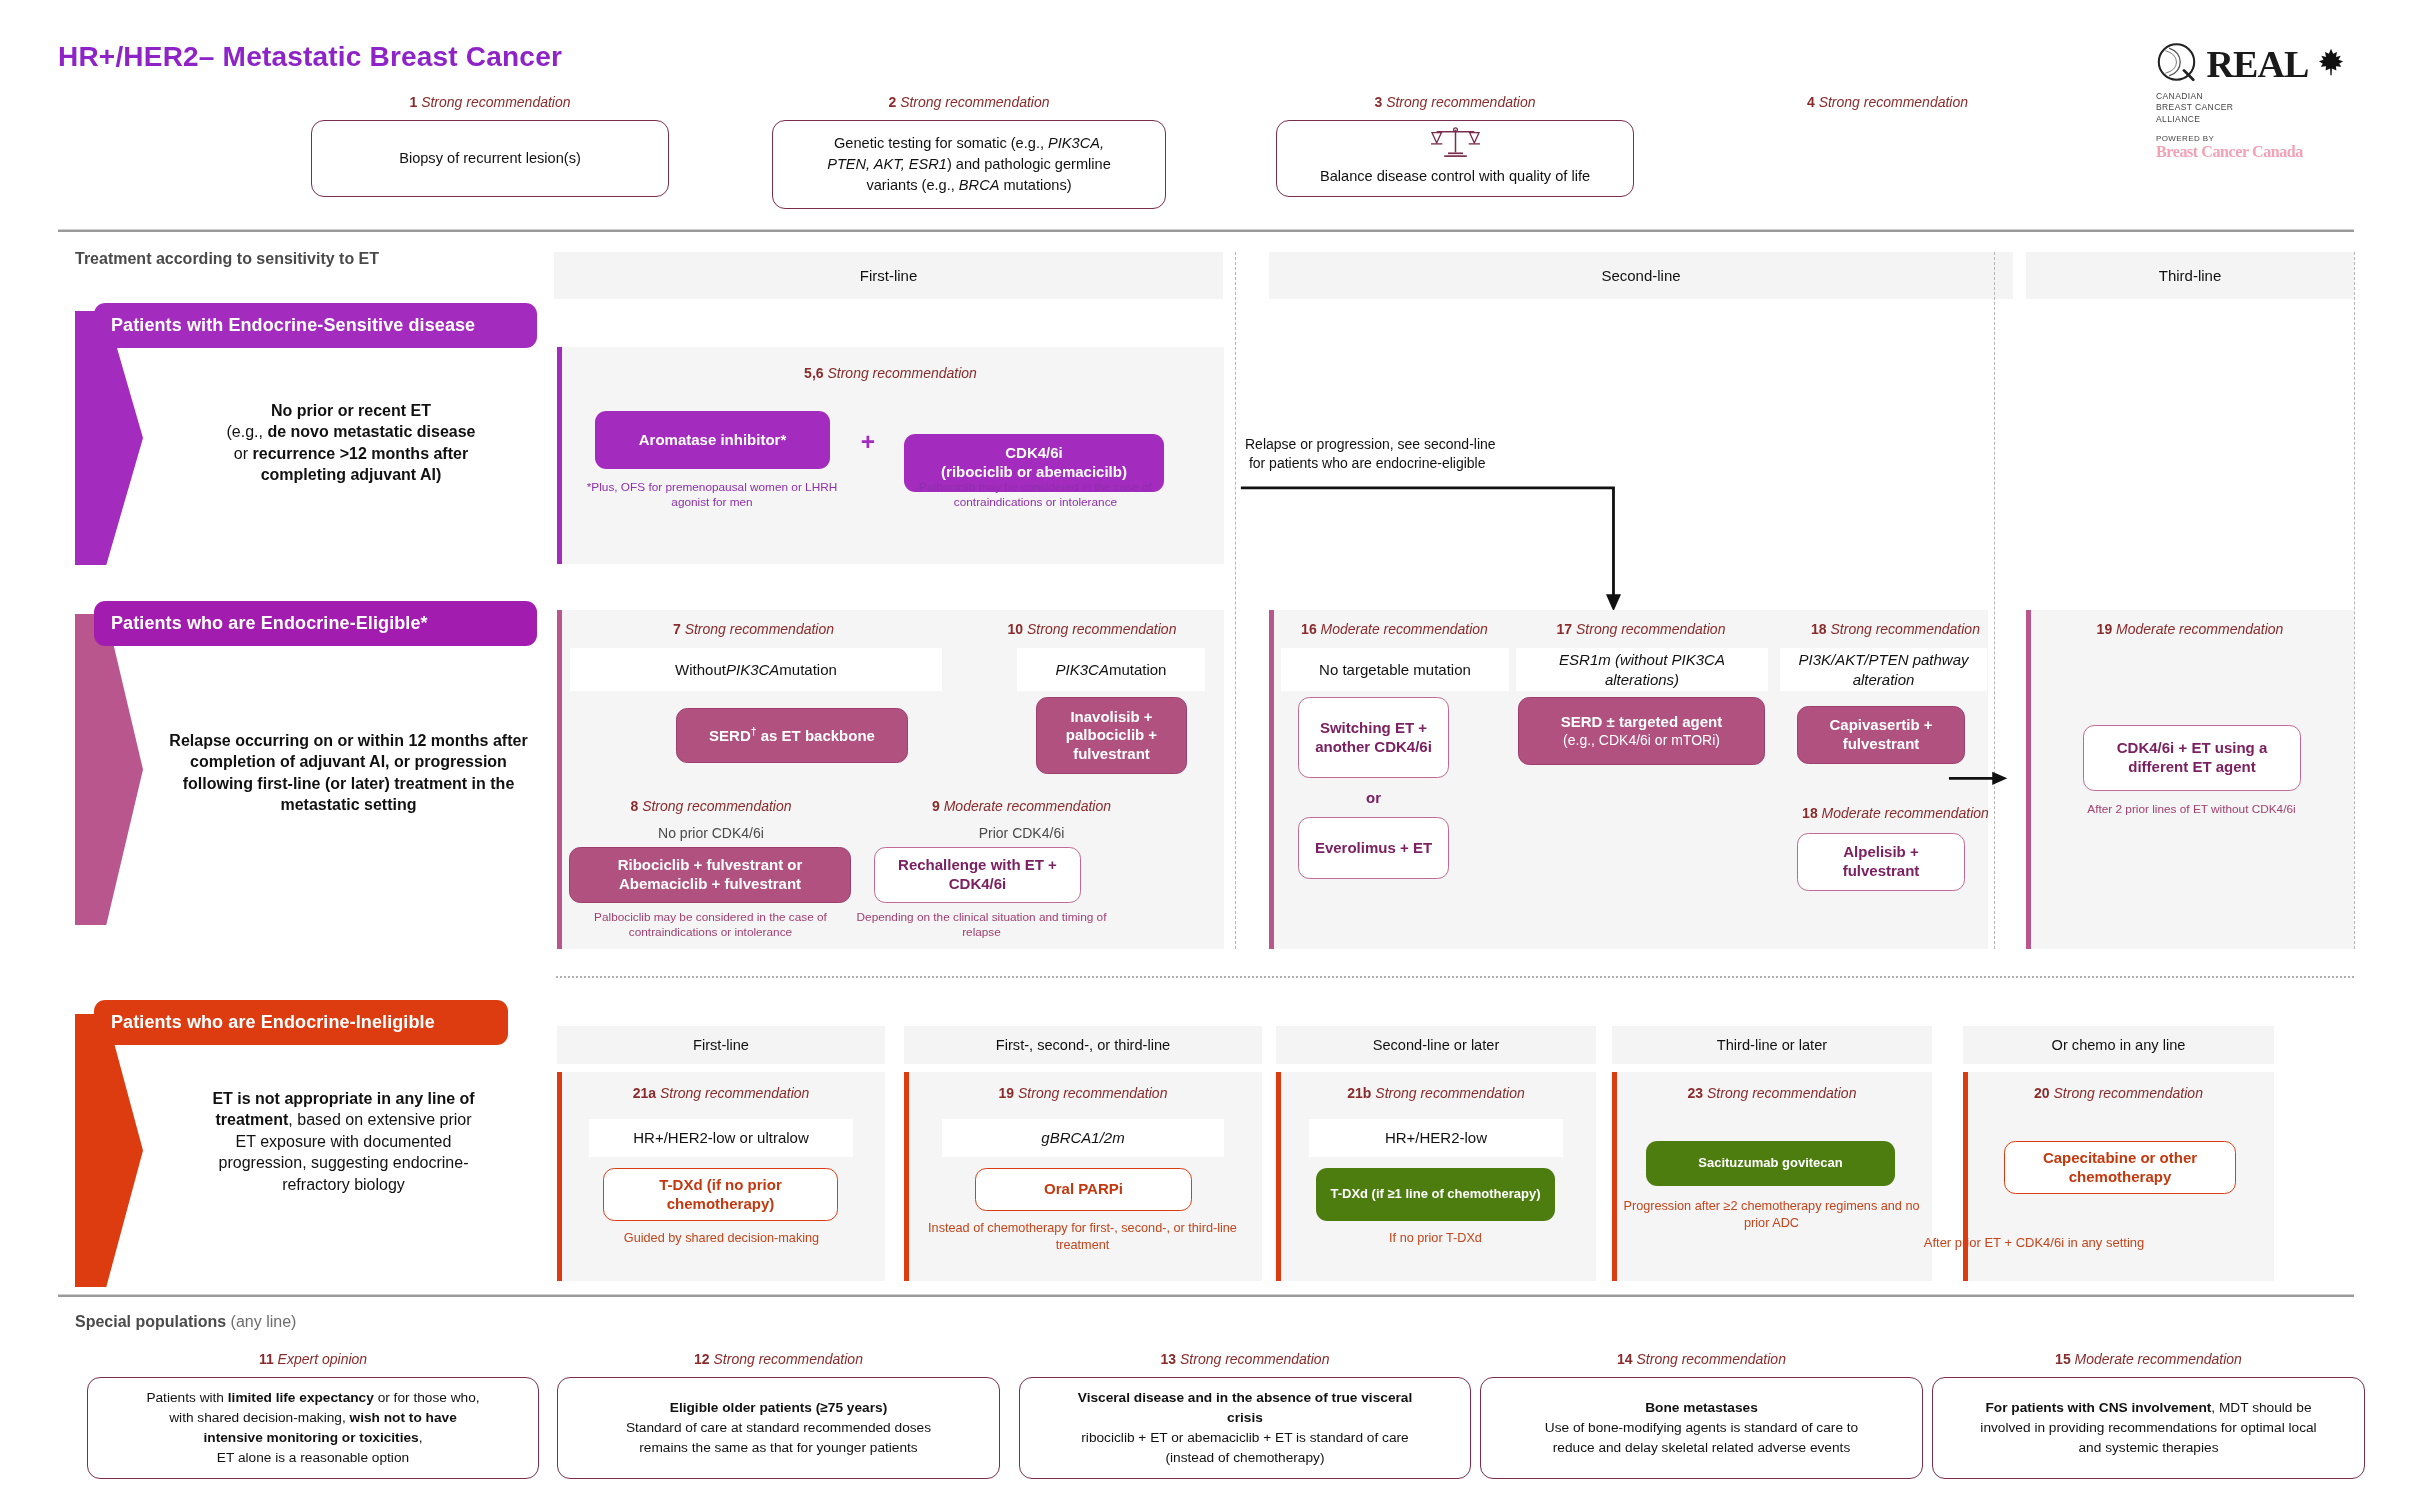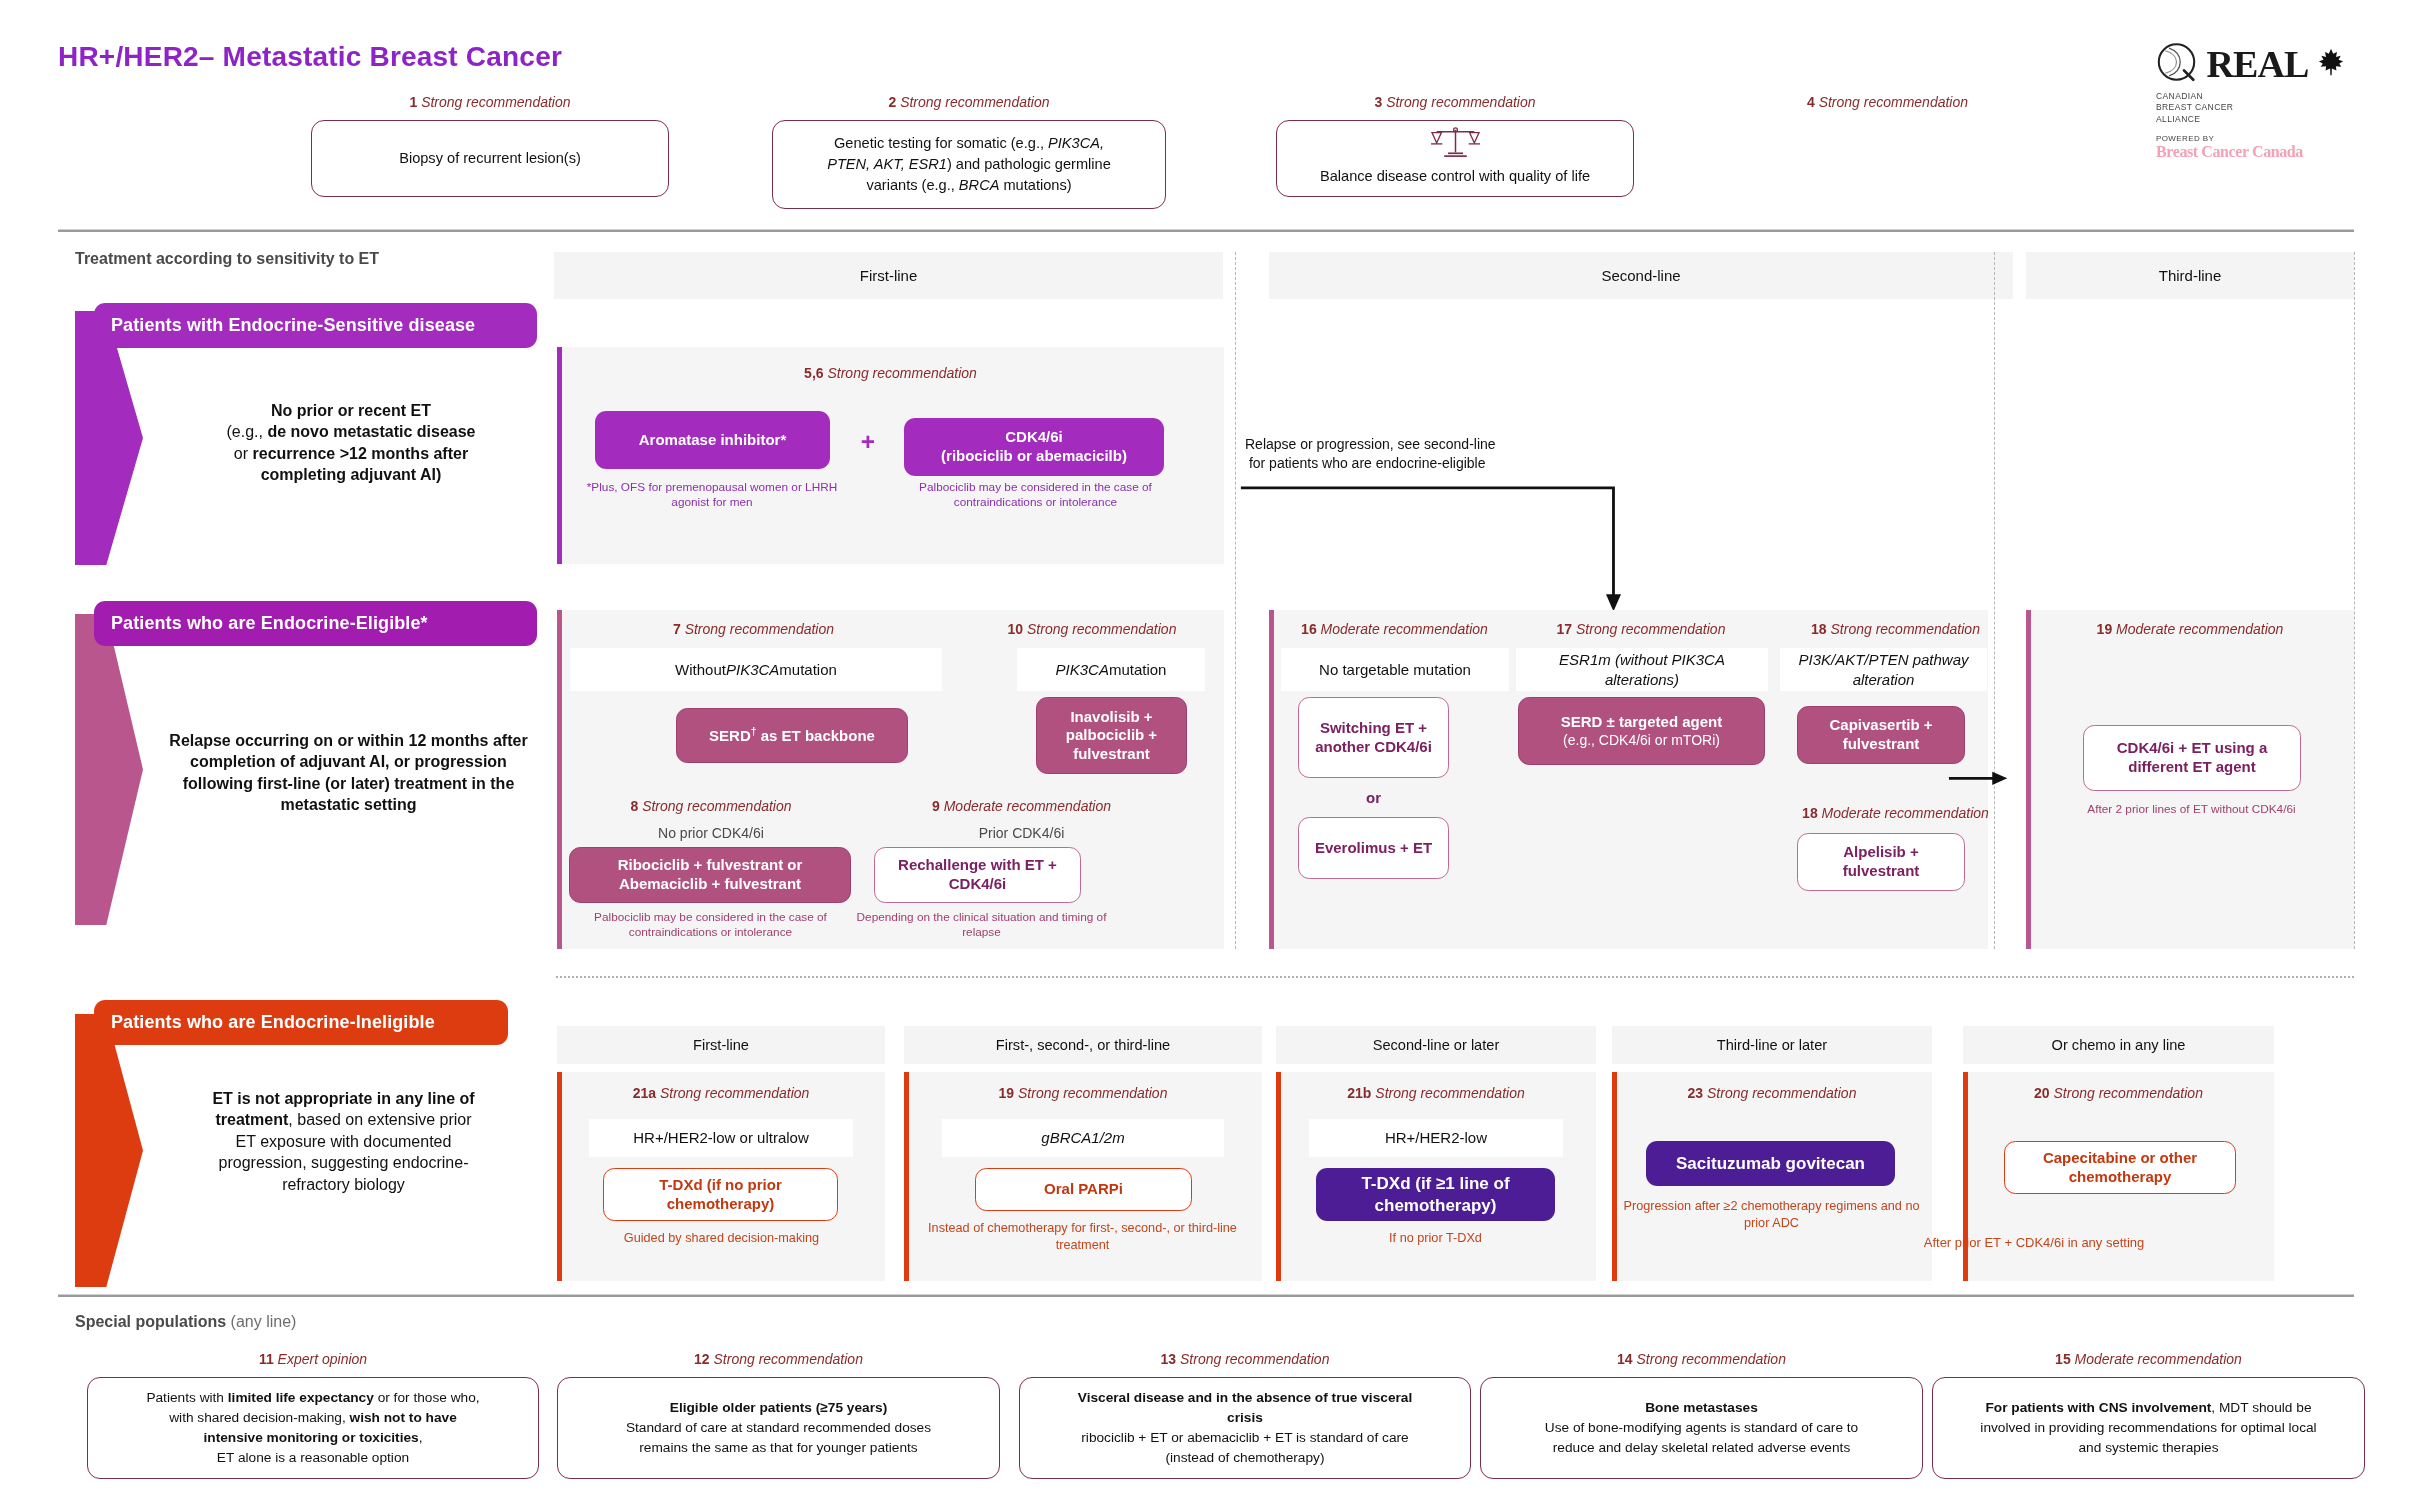--- a/index.html
+++ b/index.html
@@ -88,21 +88,21 @@
   .cond i { font-style:italic; }
 
   
   .chip {
     border-radius:11.3px; display:flex; align-items:center; justify-content:center;
     text-align:center; font-weight:bold; line-height:1.24; padding:5.6px 9.4px;
   }
   .chip.filled-purple { background:#a32bbe; color:#fff; font-size:15px; }
   .chip.filled-mauve  { background:#b0517f; color:#fff; border:1.4px solid #9d3f6d; font-size:15px; }
   .chip.out-mauve     { background:#fff; color:#7b2060; border:1.5px solid #c06a93; font-size:15px; }
-  .chip.filled-orange { background:#4c1d95; color:#fff; font-size:17px; }
+  .chip.filled-orange { background:#4d7c0f; color:#fff; font-size:13px; }
   .chip.out-orange    { background:#fff; color:#c3380f; border:1.7px solid #dd3c11; font-size:15px; }
   .chip .small { font-weight:bold; font-size:12.7px; display:block; }
 
   
   .fn { font-size:11.8px; text-align:center; line-height:1.3; }
   .fn.purple { color:#8e2fae; }
   .fn.mauve  { color:#a0406f; }
   .fn.orange { color:#c3451c; }
   .fn.grey   { color:#4a4a4a; }
 
@@ -207,21 +207,21 @@
   </div>
 
   <div class="abs panel" style="left:557px; top:347px; width:667px; height:217px;">
     <div class="panel-bar bar-purple"></div>
   </div>
   <div class="abs rec-label" style="left:557px; top:365px; width:667px;">
     <b>5,6</b> <i>Strong recommendation</i>
   </div>
   <div class="abs chip filled-purple" style="left:595px; top:411px; width:235px; height:58px;">Aromatase inhibitor*</div>
   <div class="abs plus" style="left:849px; top:428px; width:38px;">+</div>
-  <div class="abs chip filled-purple" style="left:904px; top:418px; width:260px; height:58px; flex-direction:column; gap:0;">
+  <div class="abs chip filled-purple" style="left:904px; top:434px; width:260px; height:58px; flex-direction:column; gap:0;">
     <span>CDK4/6i</span>
     <span>(ribociclib or abemacicilb)</span>
   </div>
   <div class="abs fn purple" style="left:571px; top:480px; width:282px;">*Plus, OFS for premenopausal women or LHRH agonist for men</div>
   <div class="abs fn purple" style="left:885px; top:480px; width:301px;">Palbociclib may be considered in the case of contraindications or intolerance</div>
 
   <div class="abs flownote" style="left:1245px; top:435px; width:377px;">
     Relapse or progression, see second-line<br>&nbsp;for patients who are endocrine-eligible
   </div>
   <svg class="arrow" style="left:1239px; top:485px;" width="414" height="132" viewBox="0 0 440 140">

